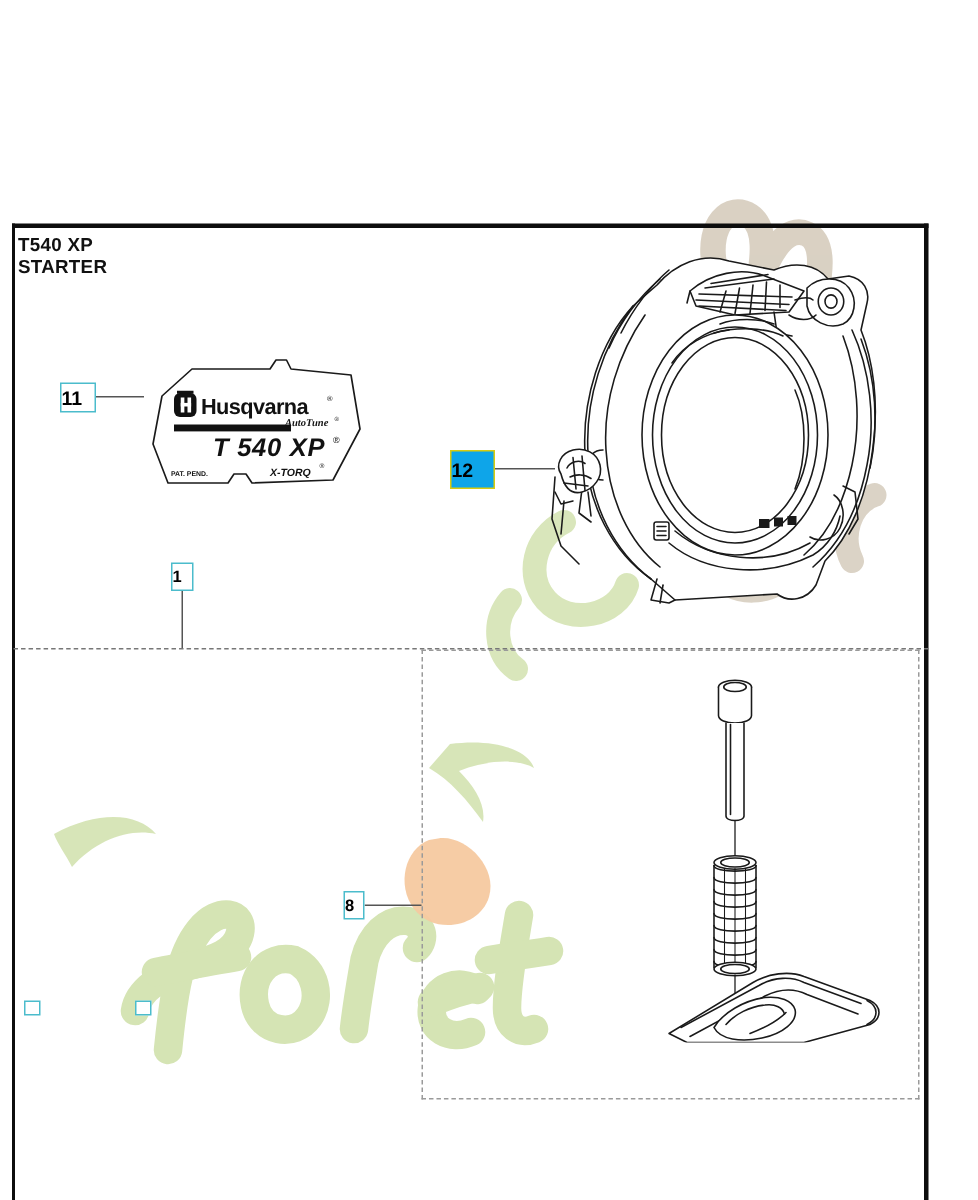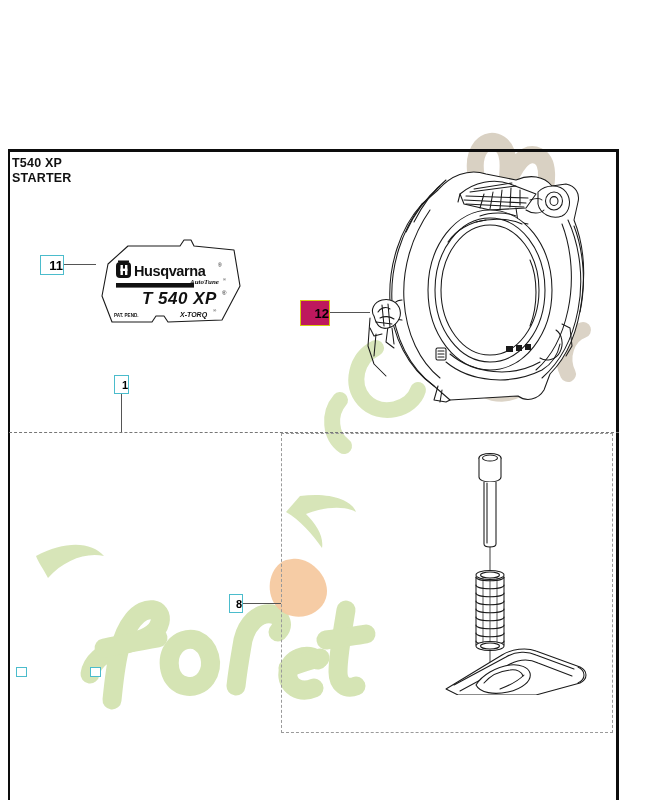--- a/index.html
+++ b/index.html
@@ -61,32 +61,32 @@
     white-space: nowrap;
   }
 
   
   .callout {
     position: absolute;
     z-index: 9;
     box-sizing: border-box;
     display: flex;
     align-items: center;
-    justify-content: flex-end;
+    justify-content: flex-start;
     font-weight: bold;
     color: #000;
     background: #ffffff;
   }
   .callout.cyan {
     border: 1.5px solid #4bbccc;
     background: #ffffff;
   }
   .callout.yellow {
     border: 1px solid #d8cc10;
-    background: #be185d;
+    background: #0ea5e9;
   }
   .leader {
     position: absolute;
     background: #555;
     z-index: 8;
   }
 
   
   .dash-h {
     position: absolute;

